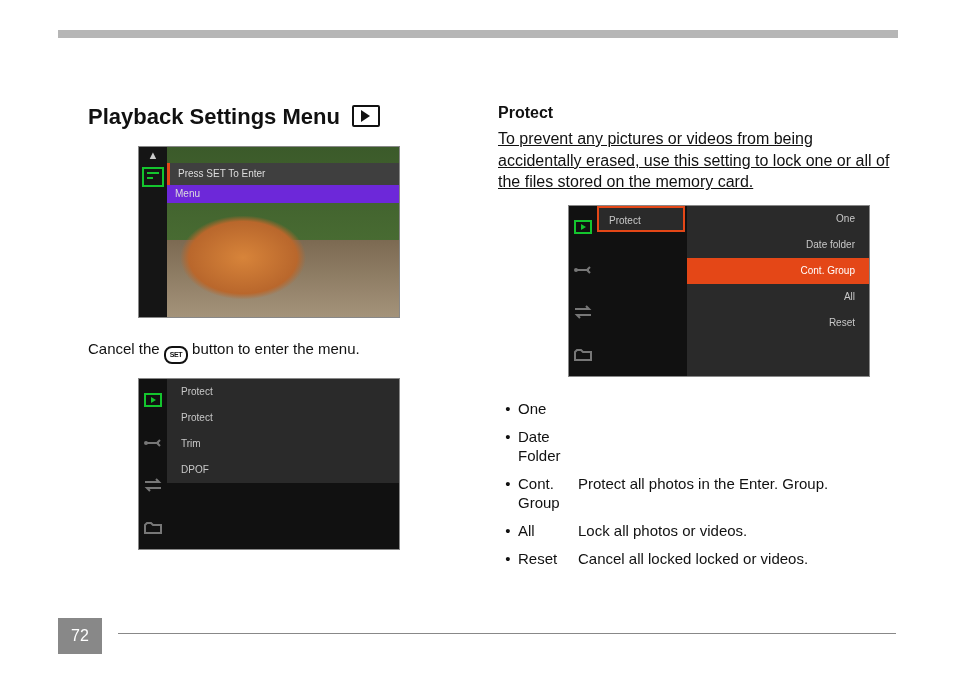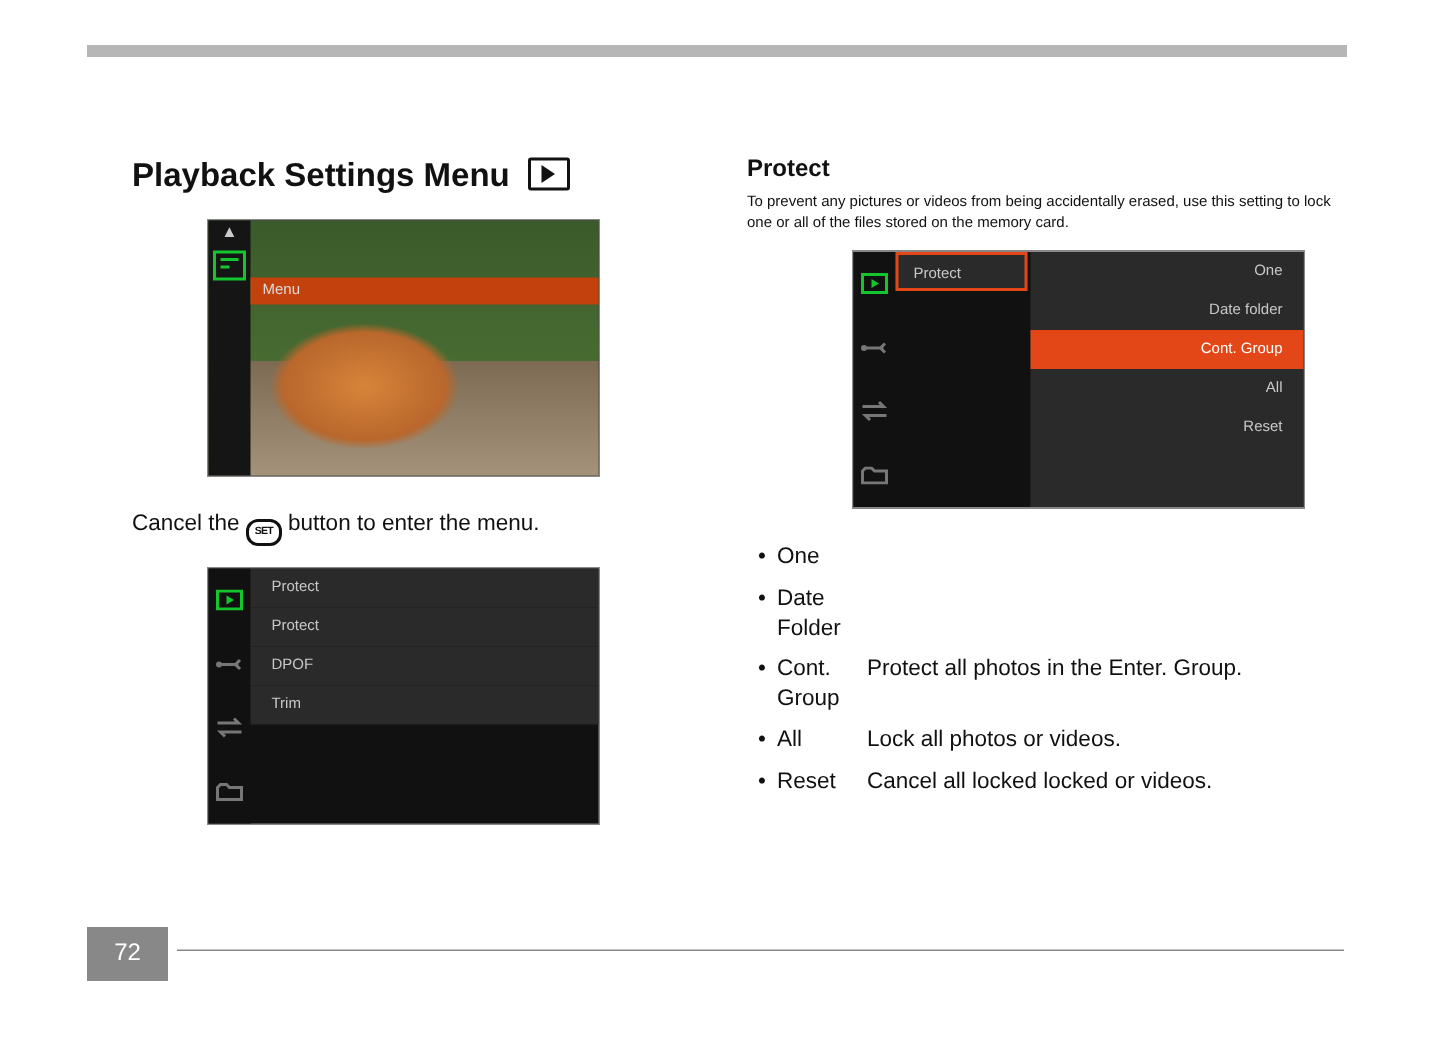--- a/index.html
+++ b/index.html
@@ -12,34 +12,34 @@
     position:relative;
   }
   .topbar{position:absolute;left:58px;top:30px;width:840px;height:8px;background:#b6b6b6;}
   .col{position:absolute;top:60px;width:400px;margin-top:44px;}
   .col.left{left:88px;}
   .col.right{left:498px;width:400px;}
   h1{font-size:22px;font-weight:900;margin:0 0 16px 0;font-family:Arial,Helvetica,sans-serif;}
   .play-box{display:inline-block;vertical-align:-3px;width:24px;height:18px;border:2px solid #111;border-radius:2px;margin-left:6px;position:relative;}
   .play-box::after{content:"";position:absolute;left:7px;top:3px;border-left:9px solid #111;border-top:6px solid transparent;border-bottom:6px solid transparent;}
   h2{font-size:16px;font-weight:900;margin:0 0 6px 0;}
-  p{font-size:10px;line-height:1.35;margin:0 0 12px 0;}
+  p{font-size:16px;line-height:1.35;margin:0 0 12px 0;text-decoration:underline;}
 
   
   .screen{background:#111;border:1px solid #888;position:relative;margin:0 auto;}
 
   
   .sc1{width:260px;height:170px;margin-top:6px;margin-left:50px;}
   .sc1 .sidebar{position:absolute;left:0;top:0;width:28px;height:100%;background:#151515;z-index:2;}
   .sc1 .sidebar .caret{width:100%;height:16px;display:flex;align-items:center;justify-content:center;color:#ccc;font-size:11px;}
   .sc1 .sidebar .iconbox{width:18px;height:16px;border:2px solid #14c52e;margin:4px auto;position:relative;}
   .sc1 .sidebar .iconbox::before,.sc1 .sidebar .iconbox::after{content:"";position:absolute;left:3px;right:3px;height:2px;background:#14c52e;top:3px;}
   .sc1 .sidebar .iconbox::after{top:8px;width:6px;}
   .sc1 .line1{position:absolute;left:28px;top:16px;right:0;height:22px;background:#3f3f3f;color:#ddd;font-size:10px;line-height:22px;padding-left:8px;border-left:3px solid #e44717;z-index:2;}
-  .sc1 .line2{position:absolute;left:28px;top:38px;right:0;height:18px;background:#c2410c;color:#ddd;font-size:10px;line-height:18px;padding-left:8px;z-index:2;}
+  .sc1 .line2{position:absolute;left:28px;top:38px;right:0;height:18px;background:#6d28d9;color:#ddd;font-size:10px;line-height:18px;padding-left:8px;z-index:2;}
   .sc1 .photo{position:absolute;left:0;top:0;right:0;bottom:0;
      background:
       radial-gradient(ellipse 90px 60px at 40% 65%, #d7843a 0%, #b9672c 60%, rgba(0,0,0,0) 70%),
       linear-gradient(#3b5a2a 0%, #486b32 55%, #7c6a52 55%, #a4937a 100%);}
 
   .instruction{font-size:15px;margin:22px 0 14px 0;}
   .set-btn{display:inline-block;width:20px;height:14px;border:2px solid #111;border-radius:8px;vertical-align:-3px;font-size:7px;font-weight:bold;text-align:center;line-height:14px;letter-spacing:-0.5px;}
 
   
   .sc2{width:260px;height:170px;margin-left:50px;}
@@ -58,21 +58,21 @@
   .opts3 div.sel{background:#e44717;color:#fff;}
 
   
   .blist{margin-top:22px;font-size:15px;}
   .brow{display:flex;align-items:flex-start;margin:8px 0;}
   .brow .dot{width:20px;flex:none;text-align:center;line-height:20px;}
   .brow .term{width:60px;flex:none;line-height:1.3;}
   .brow .def{flex:1;line-height:1.35;}
 
   .botline{position:absolute;left:118px;right:58px;bottom:60px;height:1px;background:#888;}
-  .pagetab{position:absolute;left:58px;bottom:40px;width:54px;height:36px;background:#888;color:#fff;display:flex;align-items:center;justify-content:center;font-size:16px;}
+  .pagetab{position:absolute;left:58px;bottom:40px;width:44px;height:36px;background:#888;color:#fff;display:flex;align-items:center;justify-content:center;font-size:16px;}
 
   
   svg{display:block;}
 </style>
 </head>
 <body>
 
 <div class="topbar"></div>
 
 <div class="col left">
@@ -80,20 +80,21 @@
     <span>Playback Settings Menu</span>
     <span class="play-box"></span>
   </h1>
 
   <div class="screen sc1">
     <div class="photo"></div>
     <div class="sidebar">
       <div class="caret">▲</div>
       <div class="iconbox"></div>
     </div>
+    <div class="line1">Press SET To Enter</div>
     <div class="line2">Menu</div>
   </div>
 
   <div class="instruction">
     <span>Cancel the </span><span class="set-btn">SET</span><span> button to enter the menu.</span>
   </div>
 
   <div class="screen sc2">
     <div class="sb2">
       <div class="ic">
@@ -115,22 +116,22 @@
       </div>
       <div class="ic">
         <svg width="18" height="12">
             <path d="M1 3 l2 -2 h4 l2 2 h8 v8 h-16 z" fill="none" stroke="#777" stroke-width="2"></path>
           </svg>
       </div>
     </div>
     <div class="menu2">
       <div>Protect</div>
       <div>Protect</div>
+      <div>Trim</div>
       <div>DPOF</div>
-      <div>Trim</div>
     </div>
   </div>
 </div>
 
 <div class="col right">
   <h2>Protect</h2>
   <p>To prevent any pictures or videos from being accidentally erased, use this setting to lock one or all of the files stored on the memory card.</p>
 
   <div class="screen sc3">
     <div class="sb3">

